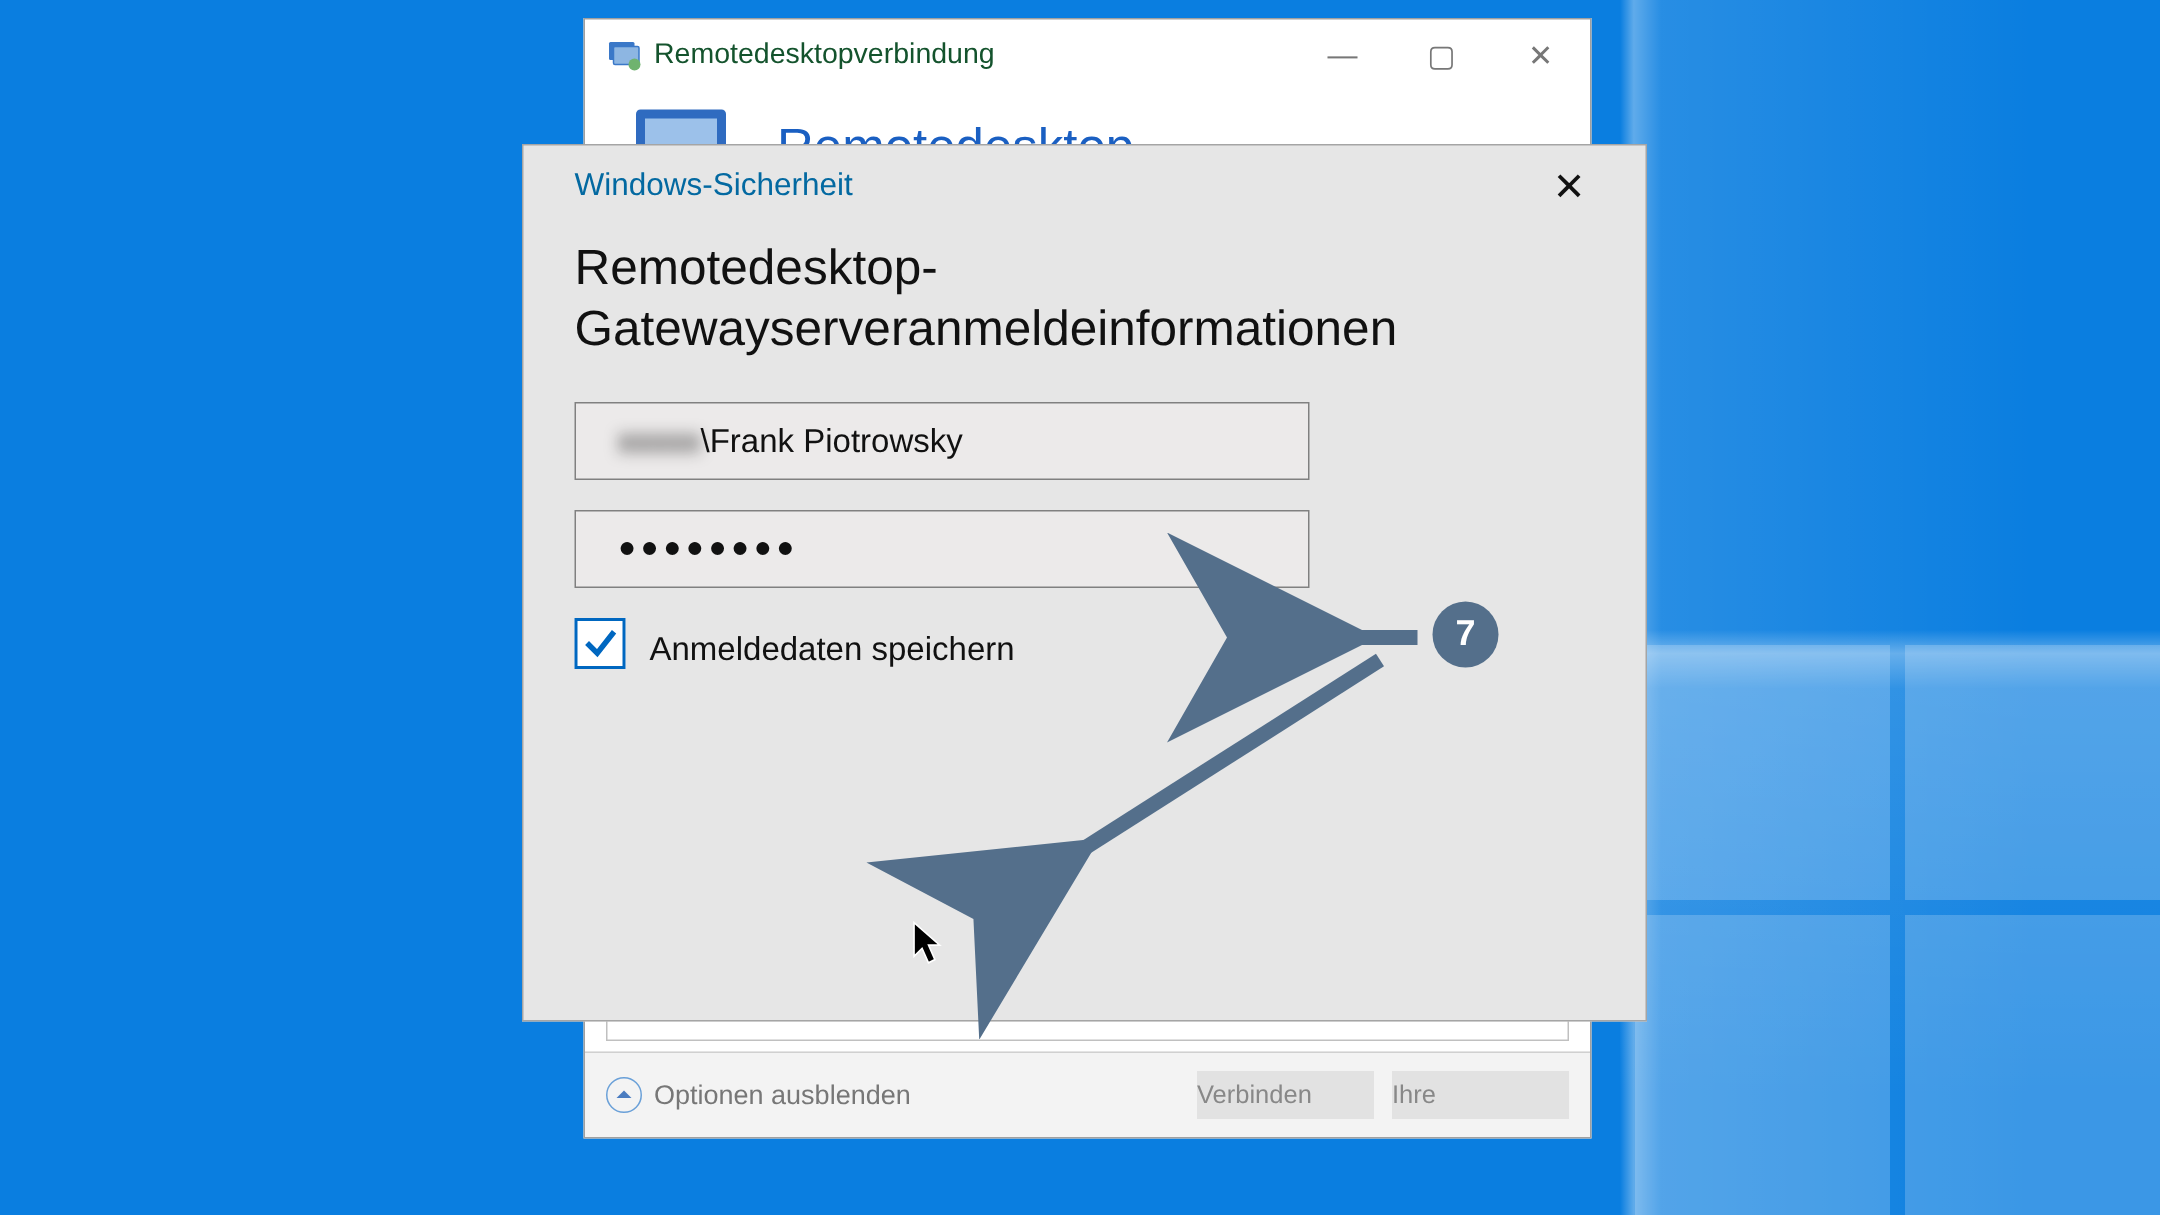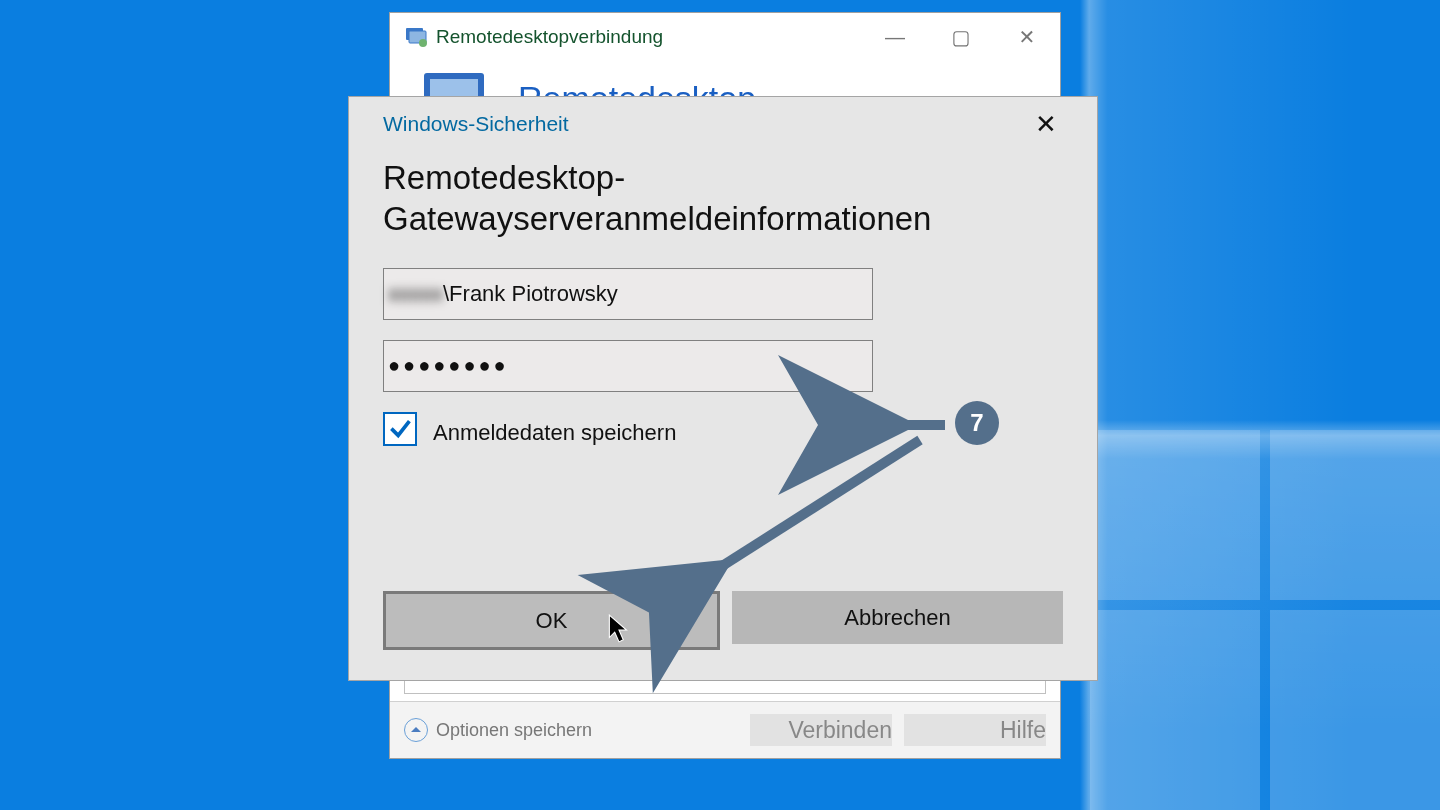--- a/index.html
+++ b/index.html
@@ -23,33 +23,33 @@
 .rdc-ctrls{margin-left:auto;display:flex;}
 .rdc-ctrls div{width:66px;height:48px;display:flex;align-items:center;justify-content:center;color:#777;font-size:20px;}
 .rdc-header{display:flex;align-items:center;padding:6px 18px 0 30px;}
 .rdc-big-icon{width:76px;height:62px;}
 .rdc-big-text{font-size:34px;color:#1a5fc2;margin-left:22px;}
 
 .rdc-footer{position:absolute;left:0;right:0;bottom:0;height:56px;border-top:1px solid #d0d0d0;background:#f3f3f3;display:flex;align-items:center;padding:0 14px;}
 .rdc-opt-icon{width:22px;height:22px;border:1px solid #6aa0d8;border-radius:50%;display:flex;align-items:center;justify-content:center;margin-right:8px;}
 .rdc-opt-icon svg{width:12px;height:12px;fill:#4a7cc0;}
 .rdc-opt-text{color:#777;font-size:18px;}
-.rdc-btn{margin-left:auto;width:118px;height:32px;background:#e2e2e2;color:#888;text-align:right;line-height:32px;font-size:23px;padding-left:24px;}
+.rdc-btn{margin-left:auto;width:118px;height:32px;background:#e2e2e2;color:#888;text-align:left;line-height:32px;font-size:17px;}
 .rdc-btn + .rdc-btn{margin-left:12px;}
 .rdc-field{position:absolute;left:14px;right:14px;bottom:64px;height:30px;border:1px solid #c0c0c0;background:#fff;}
 
 
 .sec{position:absolute;left:348px;top:96px;width:750px;height:585px;background:#e6e6e6;border:1px solid #a5a5a5;padding:0 34px;box-sizing:border-box;}
 .sec-top{display:flex;align-items:center;height:54px;}
 .sec-top-title{font-size:21px;color:#0369a1;}
 .sec-close{margin-left:auto;width:34px;height:34px;display:flex;align-items:center;justify-content:center;font-size:26px;color:#111;cursor:pointer;}
 .sec-h1{font-size:33px;color:#111;line-height:1.25;margin-top:6px;margin-bottom:28px;}
 .sec-p{font-size:21px;color:#111;line-height:1.45;margin-bottom:28px;}
 .sec-p .blur{filter:blur(4px);display:inline-block;}
-.sec-input{width:490px;height:52px;border:1px solid #808080;background:#eceaea;font-size:22px;color:#111;padding:0 4px;box-sizing:border-box;margin-bottom:20px;}
+.sec-input{width:490px;height:52px;border:1px solid #808080;background:#eceaea;font-size:22px;color:#111;padding:0 28px;box-sizing:border-box;margin-bottom:20px;}
 .sec-input .blur{filter:blur(5px);display:inline-block;}
 .pw{letter-spacing:3px;font-size:20px;}
 .chk-row{display:flex;align-items:flex-end;margin-top:6px;}
 .chk{width:30px;height:30px;border:2px solid #0067c0;background:#fff;display:flex;align-items:center;justify-content:center;margin-right:16px;}
 .chk svg{width:22px;height:22px;stroke:#0067c0;stroke-width:4;fill:none;stroke-linecap:square;}
 .chk-label{font-size:22px;color:#111;}
 .sec-btns{position:absolute;left:34px;right:34px;bottom:30px;display:flex;gap:12px;}
 .sec-btn{flex:1;height:53px;background:#b7b7b7;display:flex;align-items:center;justify-content:center;font-size:22px;color:#111;}
 .sec-btn.primary{border:3px solid #7a7a7a;background:#bcbcbc;}
 
@@ -95,23 +95,23 @@
     <div class="rdc-big-text">Remotedesktop</div>
   </div>
 
   <div class="rdc-field"></div>
   <div class="rdc-footer">
     <div class="rdc-opt-icon">
       <svg viewBox="0 0 12 12">
           <path d="M1 8 L6 3 L11 8 Z"></path>
         </svg>
     </div>
-    <span class="rdc-opt-text">Optionen speichern</span>
+    <span class="rdc-opt-text">Optionen ausblenden</span>
     <div class="rdc-btn">Verbinden</div>
-    <div class="rdc-btn">Hilfe</div>
+    <div class="rdc-btn">Ihre</div>
   </div>
 </div>
 
 <div class="sec">
   <div class="sec-top">
     <span class="sec-top-title">Windows-Sicherheit</span>
     <div class="sec-close">✕</div>
   </div>
   <div class="sec-h1">Remotedesktop-Gatewayserveranmeldeinformationen</div>
   <div class="sec-input" style="display:flex;align-items:center;">
@@ -122,24 +122,20 @@
     <span>●●●●●●●●</span>
   </div>
   <div class="chk-row">
     <div class="chk">
       <svg viewBox="0 0 24 24">
           <polyline points="4,13 10,19 21,5"></polyline>
         </svg>
     </div>
     <span class="chk-label">Anmeldedaten speichern</span>
   </div>
-  <div class="sec-btns">
-    <div class="sec-btn primary">OK</div>
-    <div class="sec-btn">Abbrechen</div>
-  </div>
 </div>
 
 <svg class="arrow" width="1440" height="810">
   <defs>
     <marker id="ah1" markerWidth="16" markerHeight="14" refX="3" refY="7" orient="auto">
       <path d="M14,0 L0,7 L14,14 L10,7 Z" fill="#546f8b"></path>
     </marker>
     <marker id="ah2" markerWidth="16" markerHeight="14" refX="3" refY="7" orient="auto">
       <path d="M14,0 L0,7 L14,14 L10,7 Z" fill="#546f8b"></path>
     </marker>

